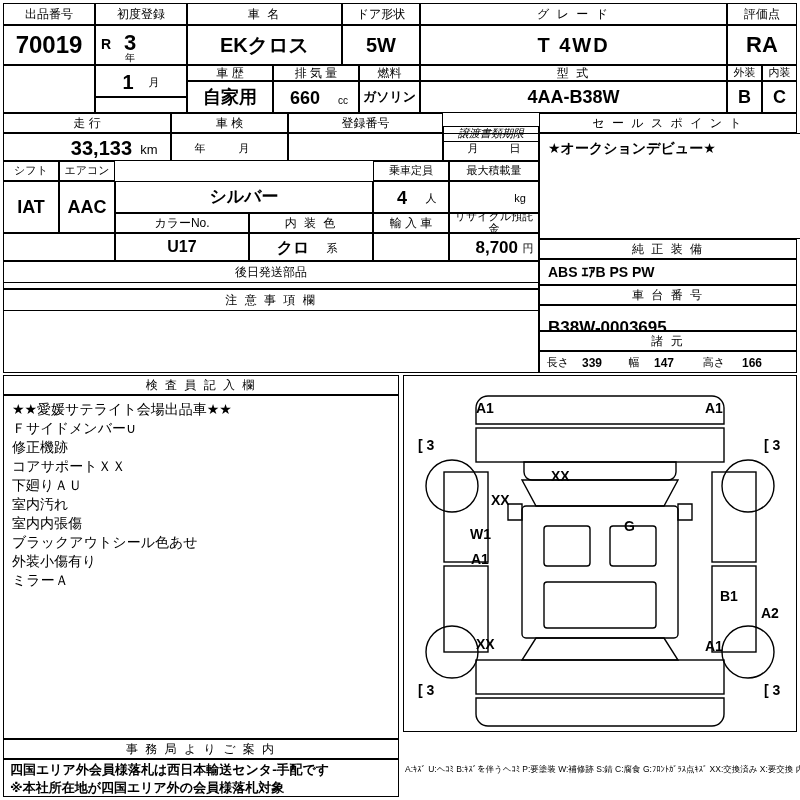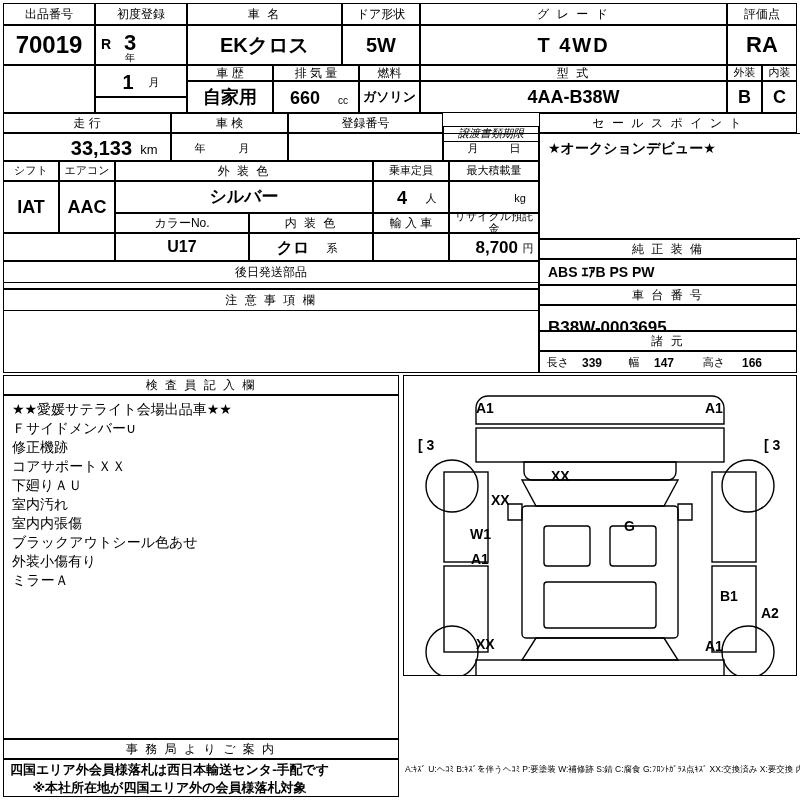--- a/index.html
+++ b/index.html
@@ -102,21 +102,20 @@
   <div class="bx" style="left:288px;top:133px;width:155px;height:28px;"></div>
 
   <div class="bx lbl f11" style="left:443px;top:126px;width:96px;height:16px;font-style:italic;">譲渡書類期限</div>
   <div class="bx" style="left:443px;top:133px;width:96px;height:28px;">
     <div class="lbl f11" style="position:absolute;left:20px;top:8px;width:18px;height:14px;">月</div>
     <div class="lbl f11" style="position:absolute;left:62px;top:8px;width:18px;height:14px;">日</div>
   </div>
 
   <div class="bx lbl f11" style="left:3px;top:161px;width:56px;height:20px;">シフト</div>
   <div class="bx lbl f11" style="left:59px;top:161px;width:56px;height:20px;">エアコン</div>
-  <div class="bx lbl f12 sp" style="left:115px;top:161px;width:258px;height:20px;">外 装 色</div>
   <div class="bx lbl f11" style="left:373px;top:161px;width:76px;height:20px;">乗車定員</div>
   <div class="bx lbl f11" style="left:449px;top:161px;width:90px;height:20px;">最大積載量</div>
 
   <div class="bx lbl f17 b" style="left:115px;top:181px;width:258px;height:32px;">シルバー</div>
   <div class="bx" style="left:373px;top:181px;width:76px;height:32px;">
     <div class="lbl f18 b" style="position:absolute;left:10px;top:5px;width:36px;height:22px;">4</div>
     <div class="lbl f11" style="position:absolute;left:48px;top:10px;width:18px;height:14px;">人</div>
   </div>
   <div class="bx" style="left:449px;top:181px;width:90px;height:32px;padding-left:24px;">
     <div class="lbl f11" style="position:absolute;left:58px;top:10px;width:24px;height:14px;">kg</div>
@@ -188,25 +187,25 @@
       <div class="note-line">ブラックアウトシール色あせ</div>
       <div class="note-line">外装小傷有り</div>
       <div class="note-line">ミラーＡ</div>
     </div>
   </div>
 
   <div class="bx lbl f12 sp" style="left:3px;top:739px;width:396px;height:20px;">事 務 局 よ り ご 案 内</div>
   <div class="bx" style="left:3px;top:759px;width:396px;height:38px;">
     <div style="position:absolute;left:6px;top:1px;">
       <div class="f13 b" style="line-height:18px;white-space:nowrap;">四国エリア外会員様落札は西日本輸送センタ-手配です</div>
-      <div class="f13 b" style="line-height:18px;white-space:nowrap;text-align:center;">※本社所在地が四国エリア外の会員様落札対象</div>
+      <div class="f13 b" style="line-height:18px;white-space:nowrap;">※本社所在地が四国エリア外の会員様落札対象</div>
     </div>
   </div>
 
-  <div class="bx" style="left:403px;top:375px;width:394px;height:301px;">
+  <div class="bx" style="left:403px;top:375px;width:394px;height:357px;">
     <svg width="392" height="383" viewBox="0 0 392 383">
       <g fill="none" stroke="#000" stroke-width="1.4">
 
         <path d="M84 20 h224 a12 12 0 0 1 12 12 v16 h-248 v-16 a12 12 0 0 1 12 -12 z"></path>
 
         <rect x="72" y="52" width="248" height="34"></rect>
         <path d="M120 86 h152 v10 a8 8 0 0 1 -8 8 h-136 a8 8 0 0 1 -8 -8 z"></path>
 
         <path d="M118 104 h156 l-14 26 h-128 z"></path>
 

